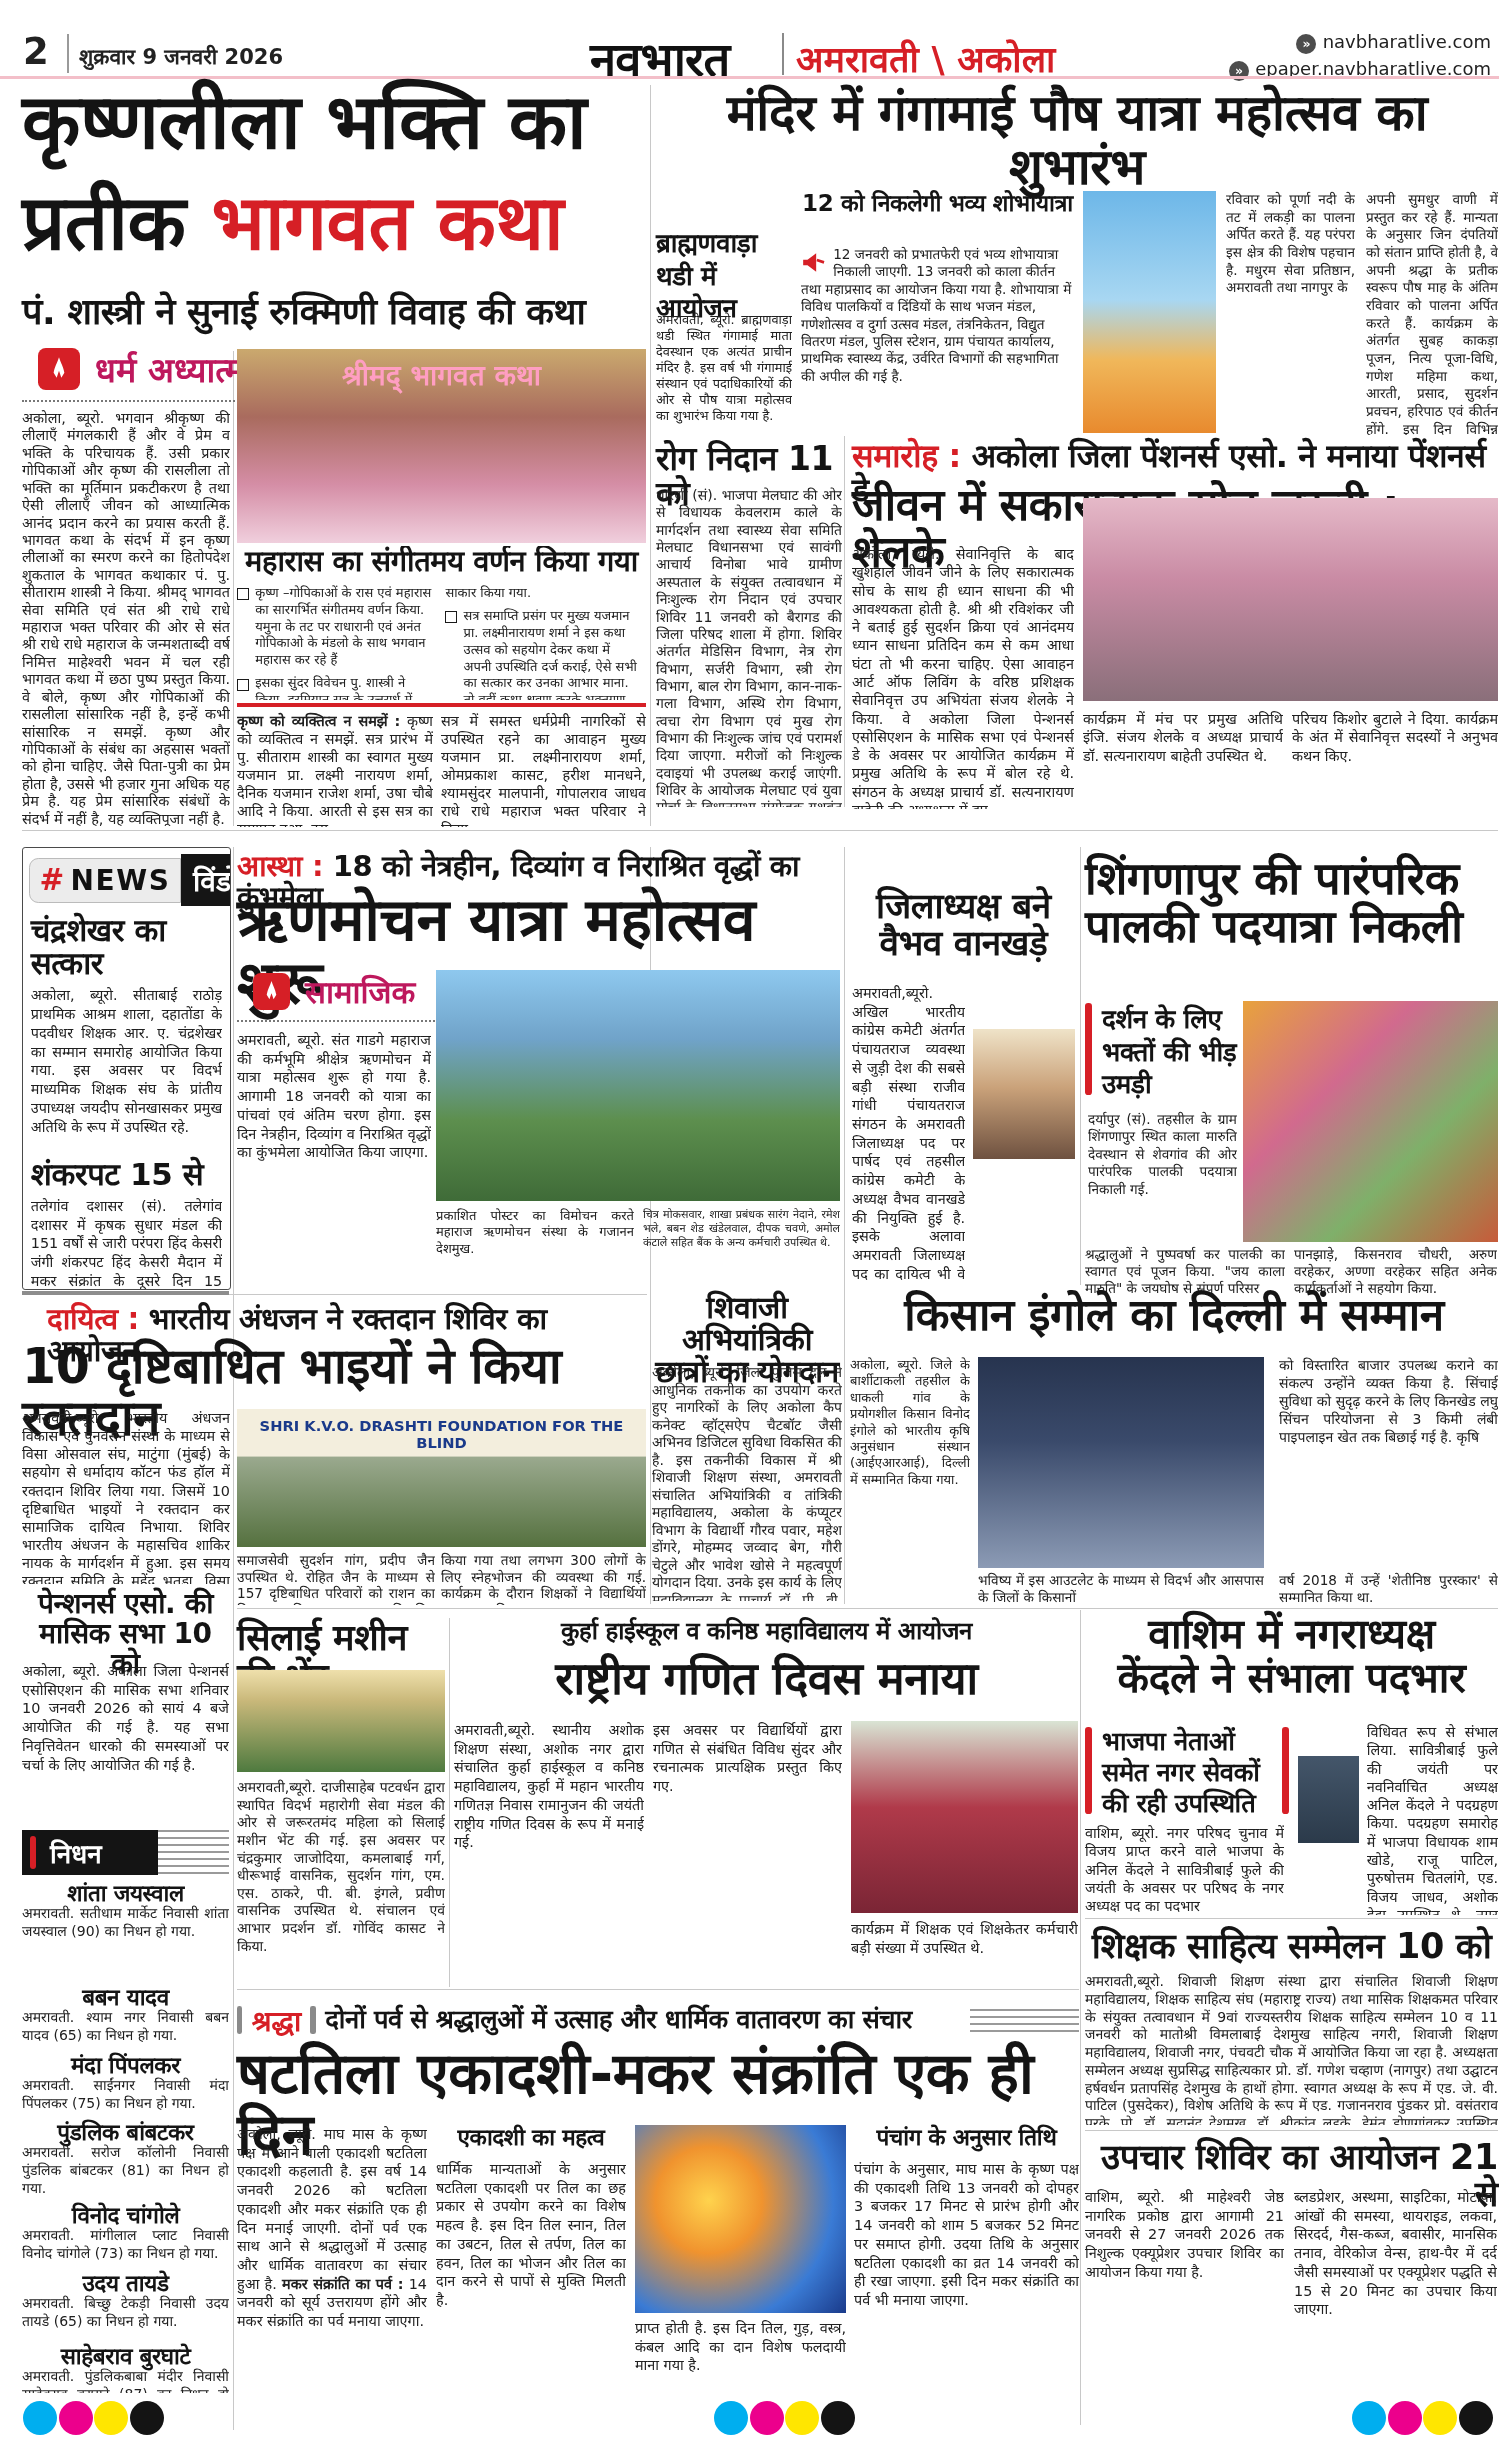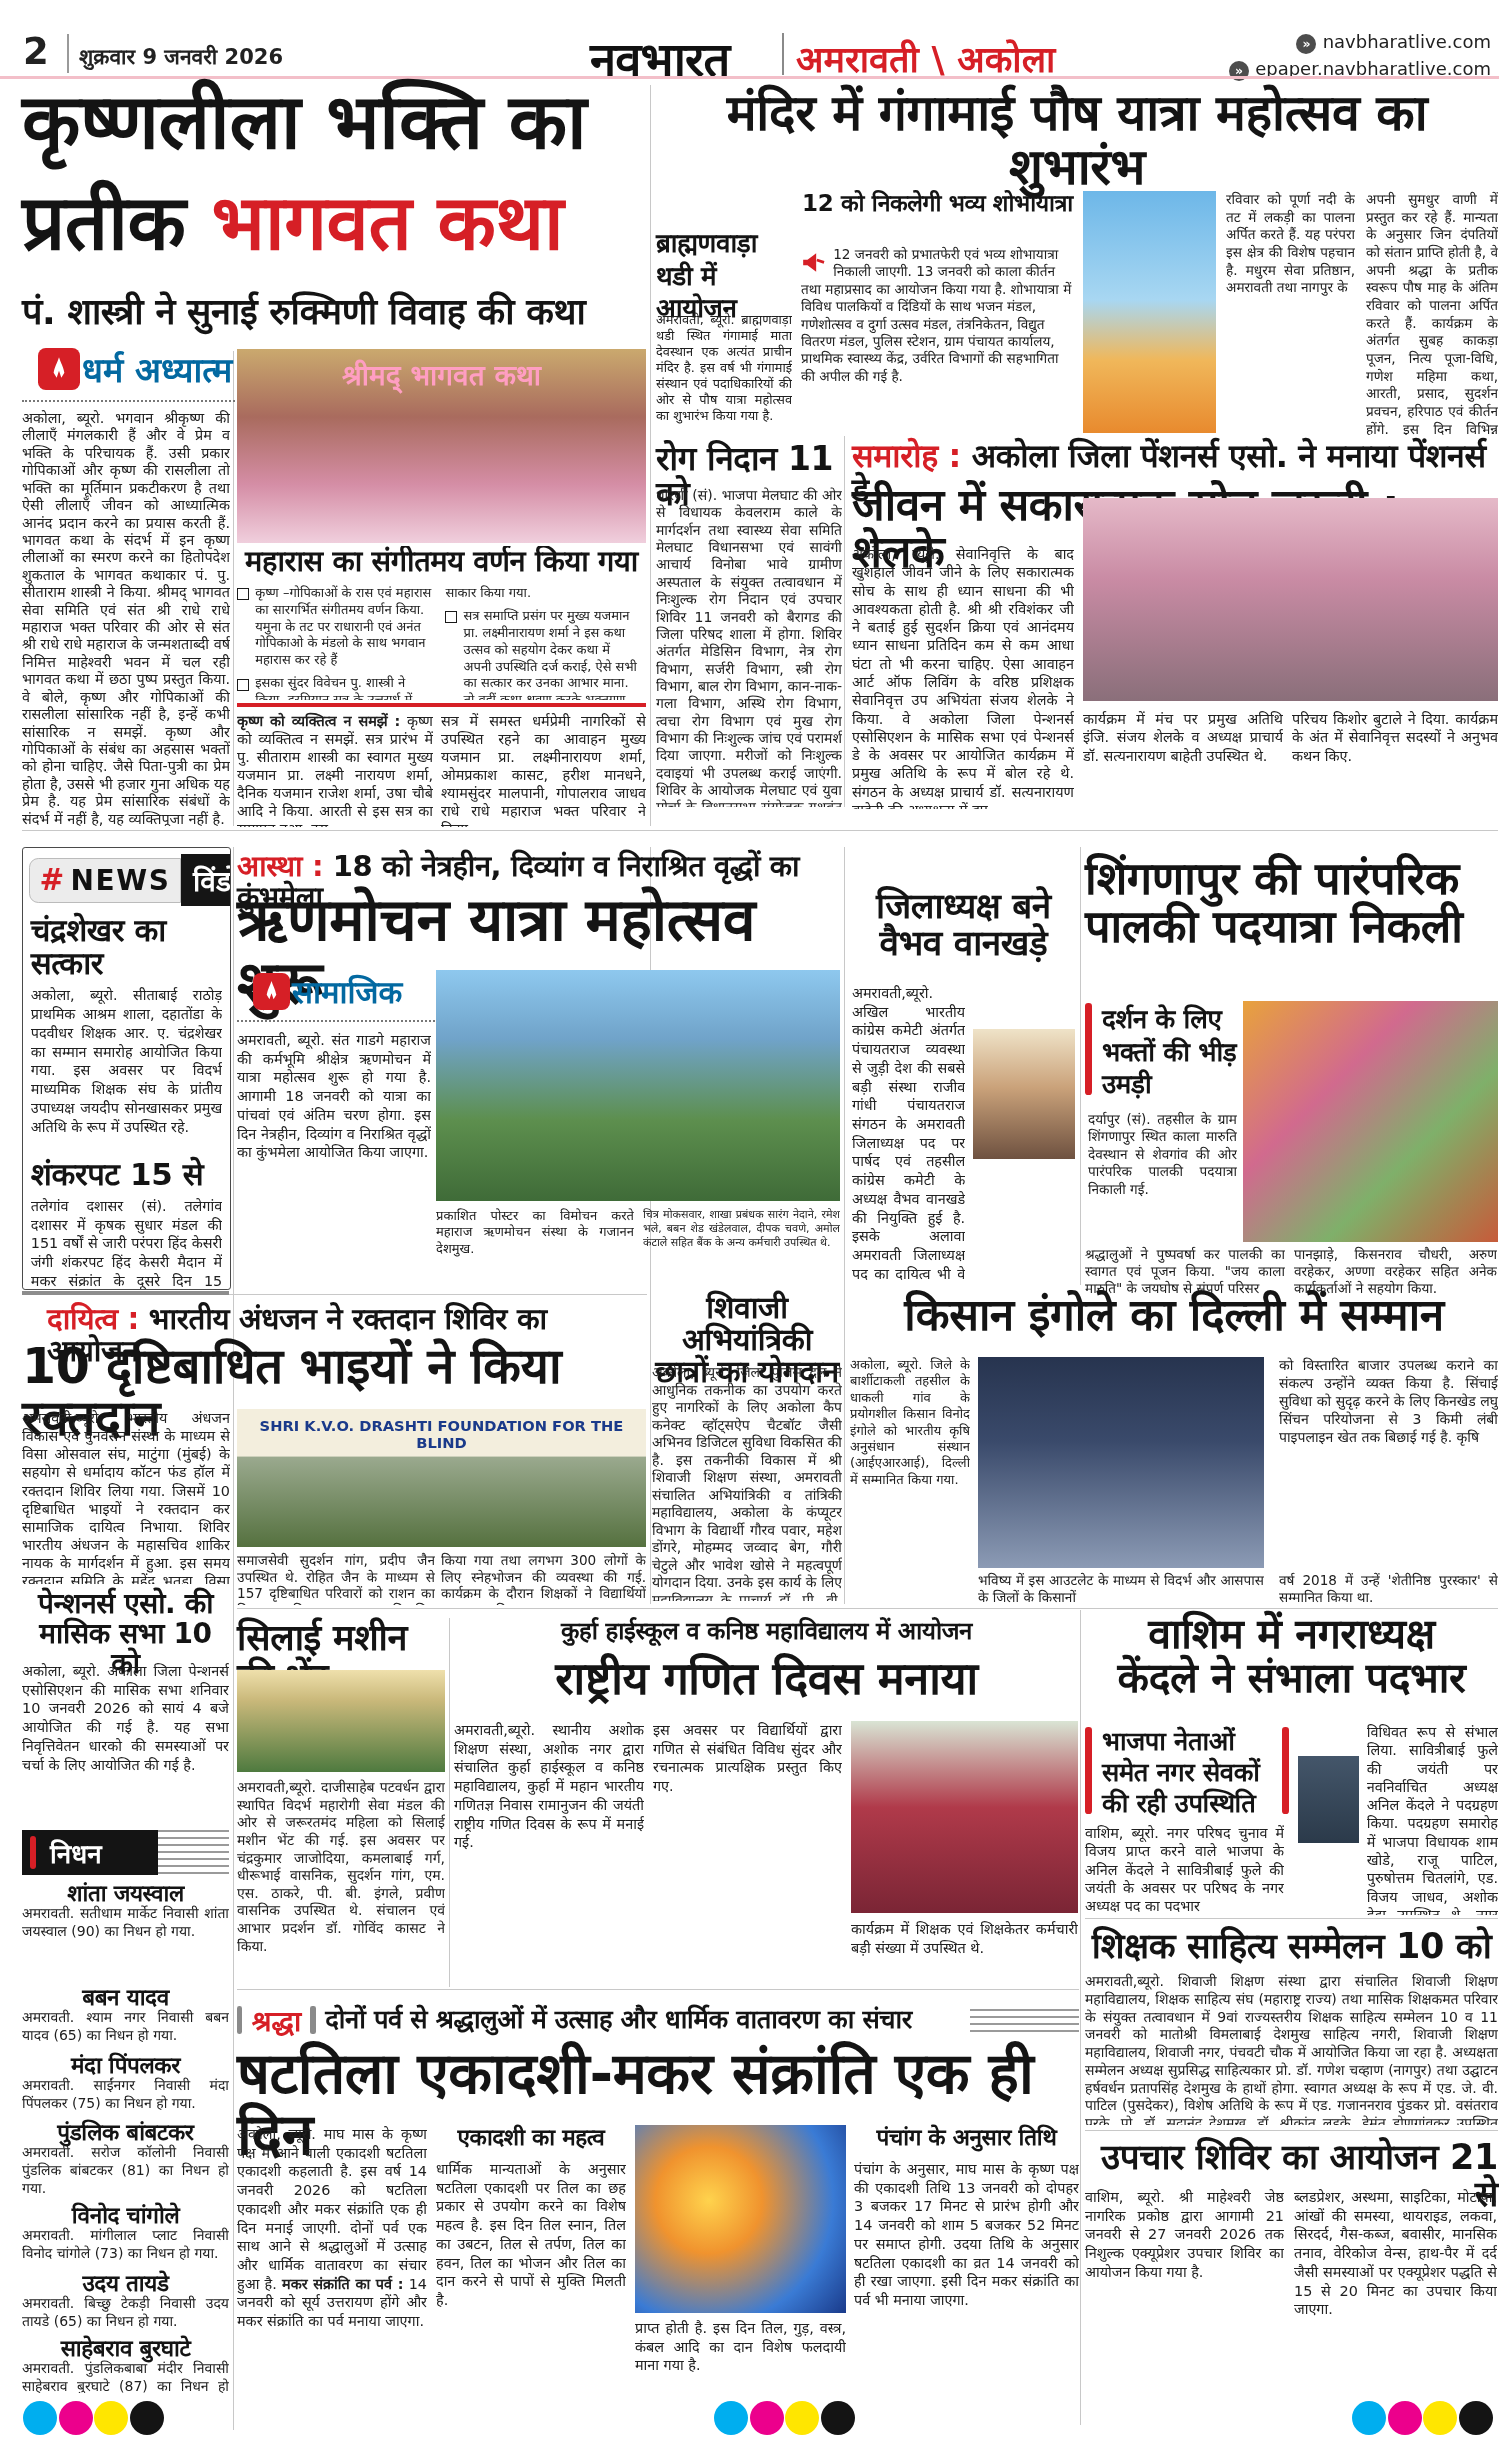--- a/index.html
+++ b/index.html
@@ -7,21 +7,21 @@
   .page{position:relative;width:1499px;height:2462px;background:#ffffff;margin:0 auto;overflow:hidden;color:#1c1c1c;}
   .abs{position:absolute;}
   .hl{font-weight:700;color:#141414;line-height:1.07;letter-spacing:-0.4px;}
   .c{text-align:center;}
   .red{color:#d61f26;}
   .body-t{text-align:justify;color:#202020;line-height:1.28;overflow:hidden;}
   .lead-b{font-weight:700;}
   .photo{background-size:cover;overflow:hidden;}
   .vline{position:absolute;width:0.8px;background:#c8c8c8;}
   .hline{position:absolute;height:0.8px;background:#c8c8c8;}
-  .sec-label{display:flex;align-items:center;gap:2px;font-weight:700;color:#0369a1;padding-left:16px;}
+  .sec-label{display:flex;align-items:center;gap:15px;font-weight:700;color:#be185d;padding-left:16px;}
   .nam-icon{background:#d61f26;border-radius:7.8px;display:flex;align-items:center;justify-content:center;flex:0 0 auto;}
   .dotline{border-bottom:2.3px dotted #777;}
   .sq{display:inline-block;width:10px;height:10px;border:1.9px solid #1a1a1a;margin-right:6.2px;flex:0 0 auto;margin-top:3.1px;}
   .bullet-row{display:flex;margin-bottom:6.2px;}
   .dot{width:34px;height:34px;border-radius:50%;display:inline-block;margin-right:1.6px;}
   .stripes{background:repeating-linear-gradient(180deg,#9a9a9a 0 2.3px,#ffffff 2.3px 7px);}
   .nw-badge{display:flex;align-items:center;}
   .circle-ic{display:inline-flex;align-items:center;justify-content:center;width:20px;height:20px;border-radius:50%;background:#4d4d4d;color:#fff;font-size:12.4px;font-weight:700;margin-right:6.2px;flex:0 0 auto;}
   .redbar{background:#d61f26;border-radius:3.1px;}
   .graybar{background:#8a8a8a;border-radius:2.3px;}
@@ -202,21 +202,21 @@
         <div class="body-t" style="font-size:14px;line-height:1.28;">अमरावती. साईंनगर निवासी मंदा पिंपलकर (75) का निधन हो गया.</div>
       </div>
     <div style="margin-bottom:5px;">
         <div class="hl c" style="font-size:22.5px;">पुंडलिक बांबटकर</div>
         <div class="body-t" style="font-size:14px;line-height:1.28;">अमरावती. सरोज कॉलोनी निवासी पुंडलिक बांबटकर (81) का निधन हो गया.</div>
       </div>
     <div style="margin-bottom:7.8px;">
         <div class="hl c" style="font-size:22.5px;">विनोद चांगोले</div>
         <div class="body-t" style="font-size:14px;line-height:1.28;">अमरावती. मांगीलाल प्लाट निवासी विनोद चांगोले (73) का निधन हो गया.</div>
       </div>
-    <div style="margin-bottom:5px;">
+    <div style="margin-bottom:13px;">
         <div class="hl c" style="font-size:22.5px;">उदय तायडे</div>
         <div class="body-t" style="font-size:14px;line-height:1.28;">अमरावती. बिच्छु टेकड़ी निवासी उदय तायडे (65) का निधन हो गया.</div>
       </div>
     <div style="margin-bottom:7.8px;">
         <div class="hl c" style="font-size:22.5px;">साहेबराव बुरघाटे</div>
         <div class="body-t" style="font-size:14px;line-height:1.28;">अमरावती. पुंडलिकबाबा मंदीर निवासी साहेबराव बुरघाटे (87) का निधन हो गया.</div>
       </div>
     <div style="margin-bottom:7.8px;">
         <div class="hl c" style="font-size:22.5px;">भास्कर डोंगरे</div>
       </div>

